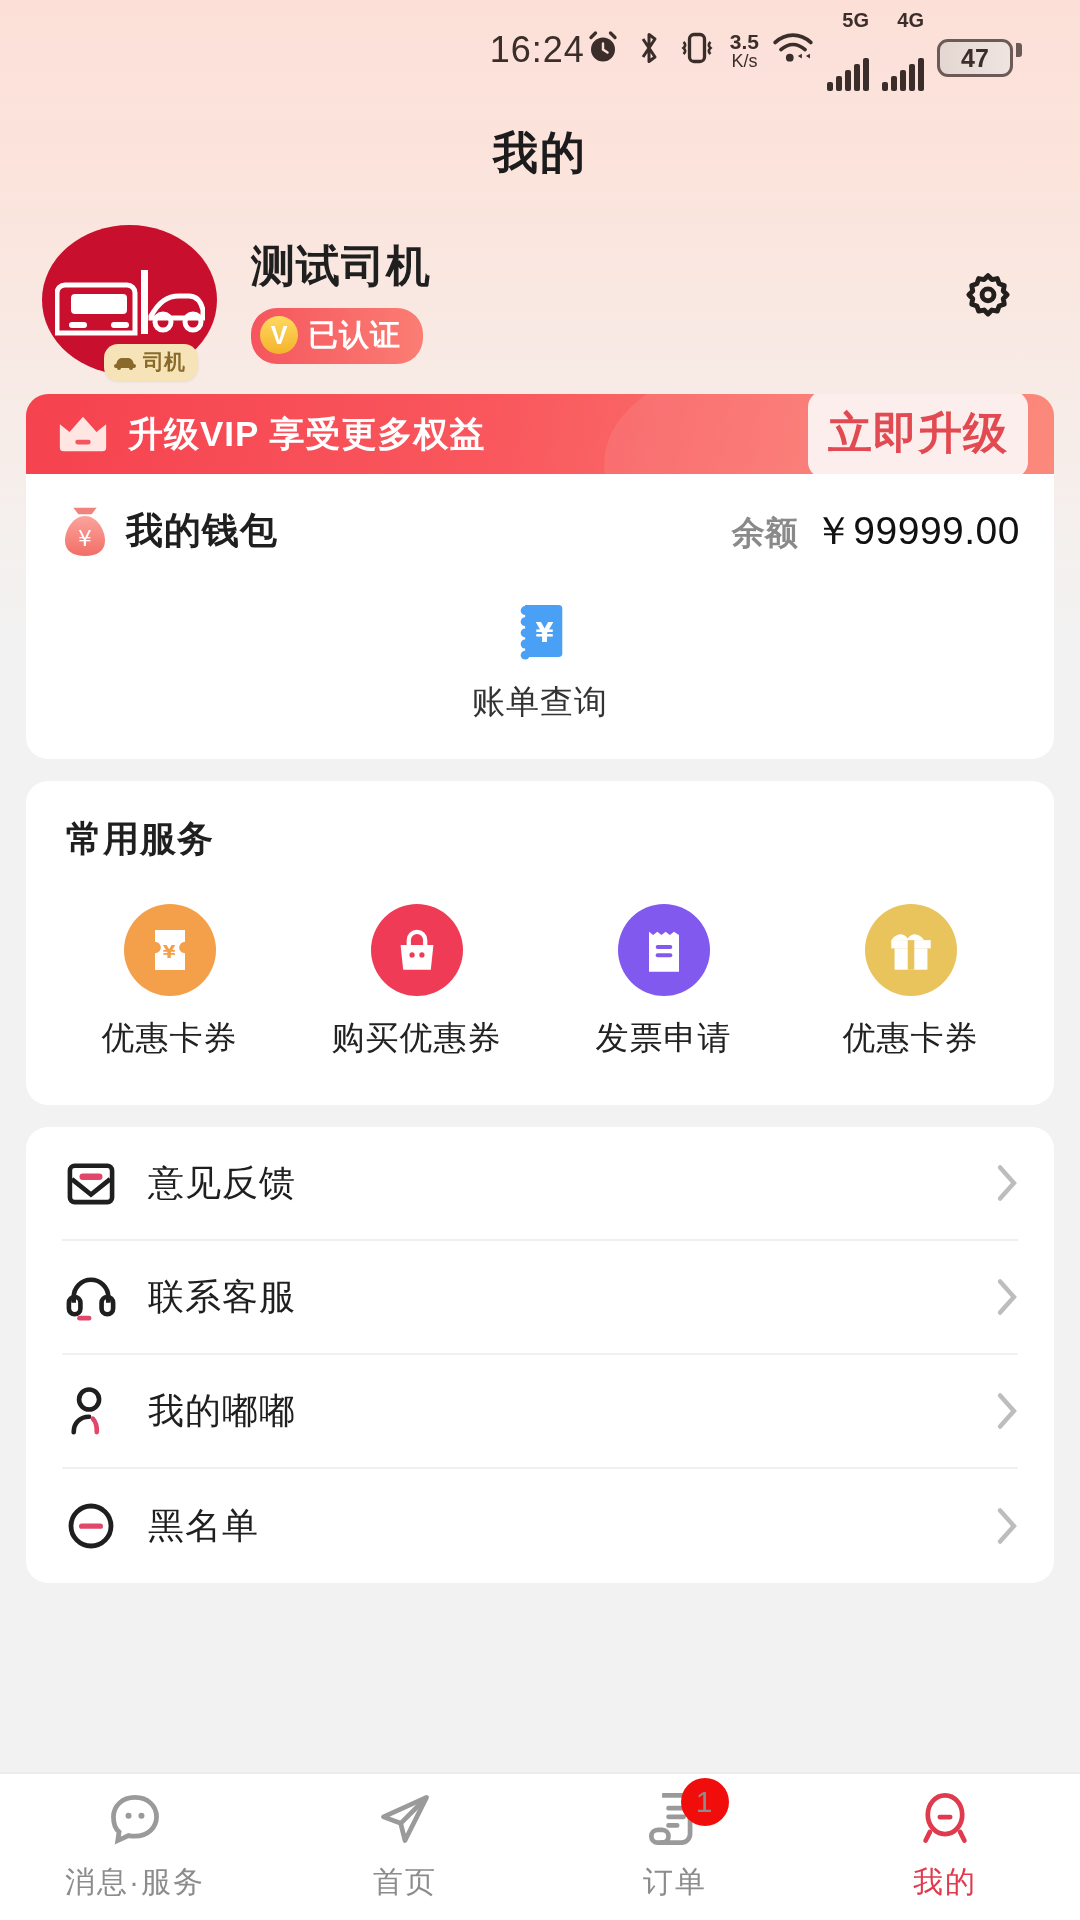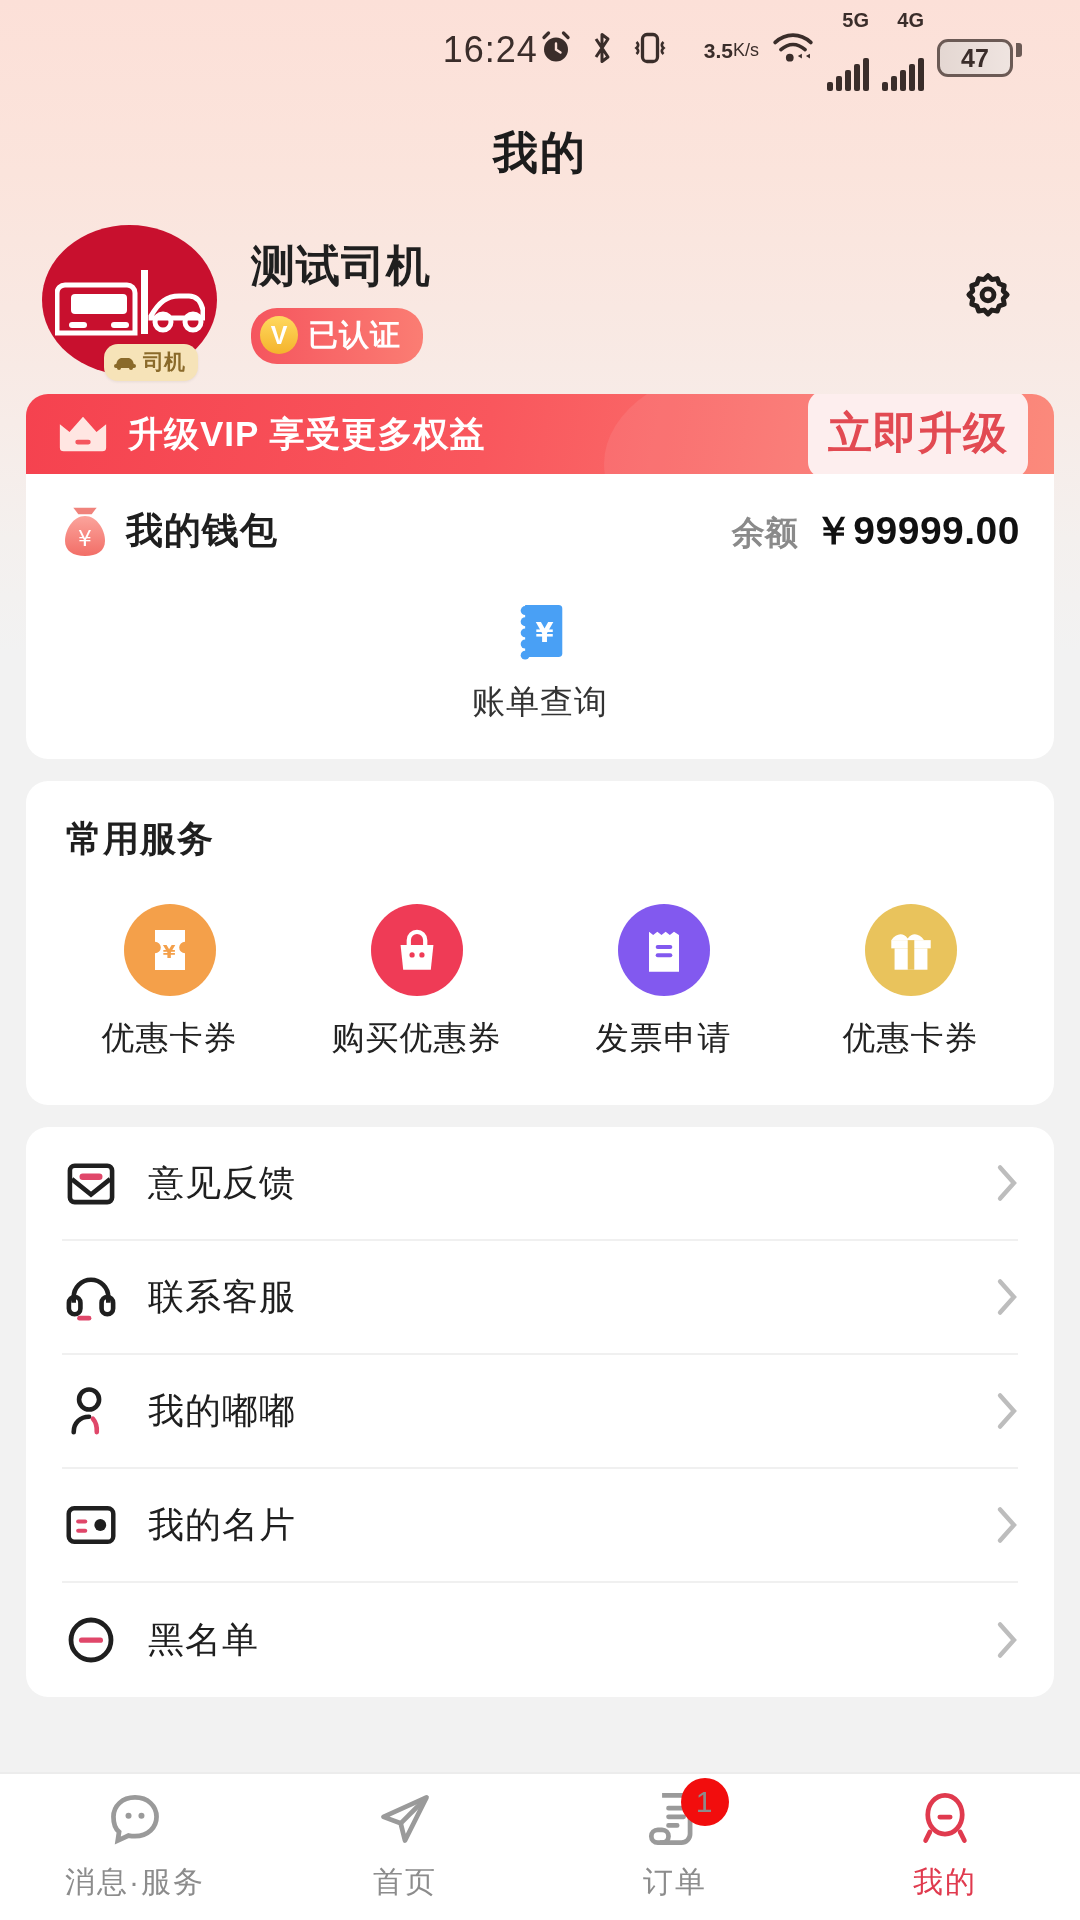--- a/index.html
+++ b/index.html
@@ -21,21 +21,21 @@
   
   .statusbar {
     height:100px; flex:none;
     display:flex; align-items:center; justify-content:flex-end;
     padding:0 58px;
     color:#3a2d2a;
   }
   .sb-time { font-size:36px; font-weight:500; letter-spacing:1px; }
   .sb-icons { display:flex; align-items:center; gap:13px; }
   .sb-ic { display:block; }
-  .sb-speed { display:flex; align-items:center; line-height:1.0; font-size:21px; font-weight:600;margin-left:21px; }
+  .sb-speed { display:flex; flex-direction:column; align-items:center; line-height:1.0; font-size:21px; font-weight:600; }
   .sb-speed span:last-child { font-size:18px; font-weight:400; }
   .sig-wrap { display:flex; align-items:flex-end; gap:14px;flex-direction:column; }
   .sig-label { font-size:20px; font-weight:600; line-height:1; margin-bottom:14px; }
   .bars { display:flex; align-items:flex-end; gap:3px; }
   .bars i { display:block; width:6px; background:#3a2d2a; border-radius:2px; }
   .bars i:nth-child(1){height:9px;} .bars i:nth-child(2){height:15px;}
   .bars i:nth-child(3){height:21px;} .bars i:nth-child(4){height:27px;}
   .bars i:nth-child(5){height:33px;}
   .battery { display:flex; align-items:center; gap:3px; }
   .batt-body {
@@ -122,21 +122,21 @@
   .wallet {
     background:#fff; flex:none;
     border-radius:0 0 22px 22px;
     padding:30px 34px 34px;
   }
   .wal-top { display:flex; align-items:center; }
   .bag { width:50px; height:54px; flex:none; }
   .wal-title { font-size:37px; font-weight:bold; color:#1f1f1f; margin-left:16px; letter-spacing:1px;}
   .wal-bal { margin-left:auto; display:flex; align-items:baseline; gap:16px; }
   .bal-label { font-size:33px; color:#8a8a8a; font-weight:600; }
-  .bal-amount { font-size:39px; color:#111; font-weight:bold; letter-spacing:.5px;}
+  .bal-amount { font-size:39px; color:#111; font-weight:normal; letter-spacing:.5px;}
   .wal-actions { display:flex; margin-top:42px; }
   .wal-act { flex:1; display:flex; flex-direction:column; align-items:center; gap:18px; }
   .wal-act .ic { width:66px; height:62px; display:flex; align-items:center; justify-content:center; }
   .wal-act span { font-size:33px; color:#333; letter-spacing:1px; }
 
   
   .services {
     background:#fff; border-radius:22px; margin-top:22px; flex:none;
     padding:34px 20px 44px;
   }
@@ -443,34 +443,20 @@
             <path d="M3 24c0-5 3.5-8 8-8" fill="none" stroke="#1f1f1f" stroke-width="2.4" stroke-linecap="round"></path>
             <path d="M13 17c1.6 1.8 2.2 4 2 7" fill="none" stroke="#e0476a" stroke-width="2.4" stroke-linecap="round"></path>
           </svg>
         </span>
         <span class="mlabel">我的嘟嘟</span>
         <svg class="chev" viewBox="0 0 12 22">
             <path d="M2 2l8 9-8 9" fill="none" stroke="#bdbdbd" stroke-width="2.6" stroke-linecap="round"></path>
           </svg>
       </div>
 
-      <div class="mrow">
-        <span class="mic">
-          <svg viewBox="0 0 28 22" width="52" height="42">
-            <rect x="2" y="2" width="24" height="18" rx="3" fill="none" stroke="#1f1f1f" stroke-width="2.4"></rect>
-            <rect x="6" y="8" width="6" height="2.2" rx="1.1" fill="#e0476a"></rect>
-            <rect x="6" y="13" width="6" height="2.2" rx="1.1" fill="#e0476a"></rect>
-            <circle cx="19" cy="11" r="3.2" fill="#1f1f1f"></circle>
-          </svg>
-        </span>
-        <span class="mlabel">我的名片</span>
-        <svg class="chev" viewBox="0 0 12 22">
-            <path d="M2 2l8 9-8 9" fill="none" stroke="#bdbdbd" stroke-width="2.6" stroke-linecap="round"></path>
-          </svg>
-      </div>
 
       <div class="mrow">
         <span class="mic">
           <svg viewBox="0 0 24 24" width="48" height="48">
             <circle cx="12" cy="12" r="10" fill="none" stroke="#1f1f1f" stroke-width="2.4"></circle>
             <rect x="6" y="10.8" width="12" height="2.6" rx="1.3" fill="#e0476a"></rect>
           </svg>
         </span>
         <span class="mlabel">黑名单</span>
         <svg class="chev" viewBox="0 0 12 22">

